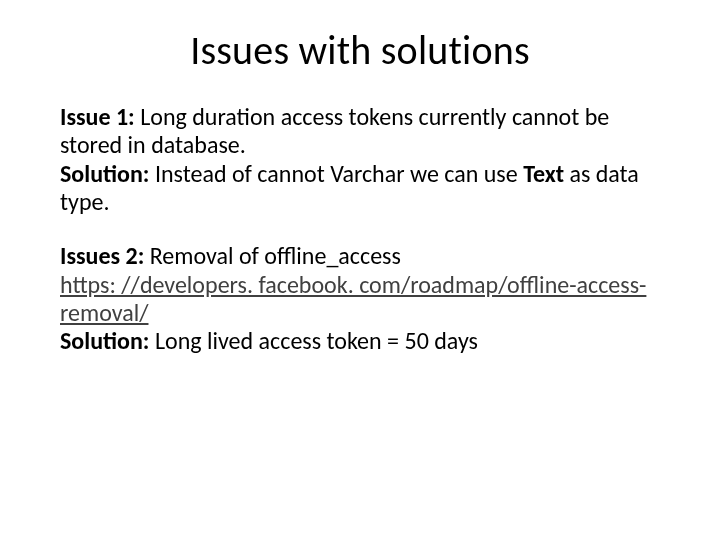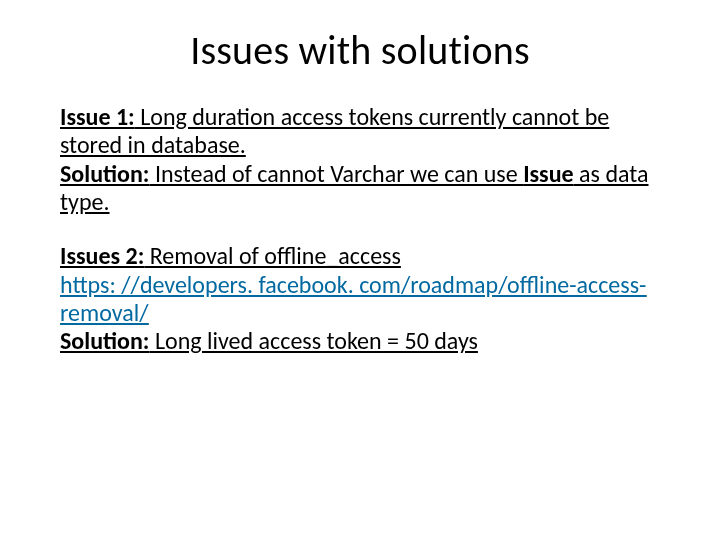--- a/index.html
+++ b/index.html
@@ -24,41 +24,40 @@
     text-align: center;
     margin: 6px 0 28px 0;
     letter-spacing: 0.2px;
   }
   .body {
     font-size: 24px;
     line-height: 1.18;
   }
   .para {
     margin: 10px 0 26px 0;
-    text-decoration: underline;
   }
   .bold {
     font-weight: 700;
   }
   a.offline-link {
-    color: #0369a1;
+    color: #404040;
     text-decoration: underline;
   }
 </style>
 </head>
 <body>
 
 <div class="slide">
   <h1 class="title">Issues with solutions</h1>
 
   <div class="body">
 
     <div class="para">
       <span class="bold">Issue 1:</span><span> Long duration access tokens currently cannot be stored in database.</span><br>
-      <span class="bold">Solution:</span><span> Instead of cannot Varchar we can use </span><span class="bold">Issue</span><span> as data type.</span>
+      <span class="bold">Solution:</span><span> Instead of cannot Varchar we can use </span><span class="bold">Text</span><span> as data type.</span>
     </div>
 
     <div class="para">
       <span class="bold">Issues 2:</span><span> Removal of offline_access</span><br>
       <a href="#" class="offline-link">https: //developers. facebook. com/roadmap/offline-access-removal/</a><br>
       <span class="bold">Solution:</span><span> Long lived access token = 50 days</span><br>
     </div>
 
   </div>
 </div>

